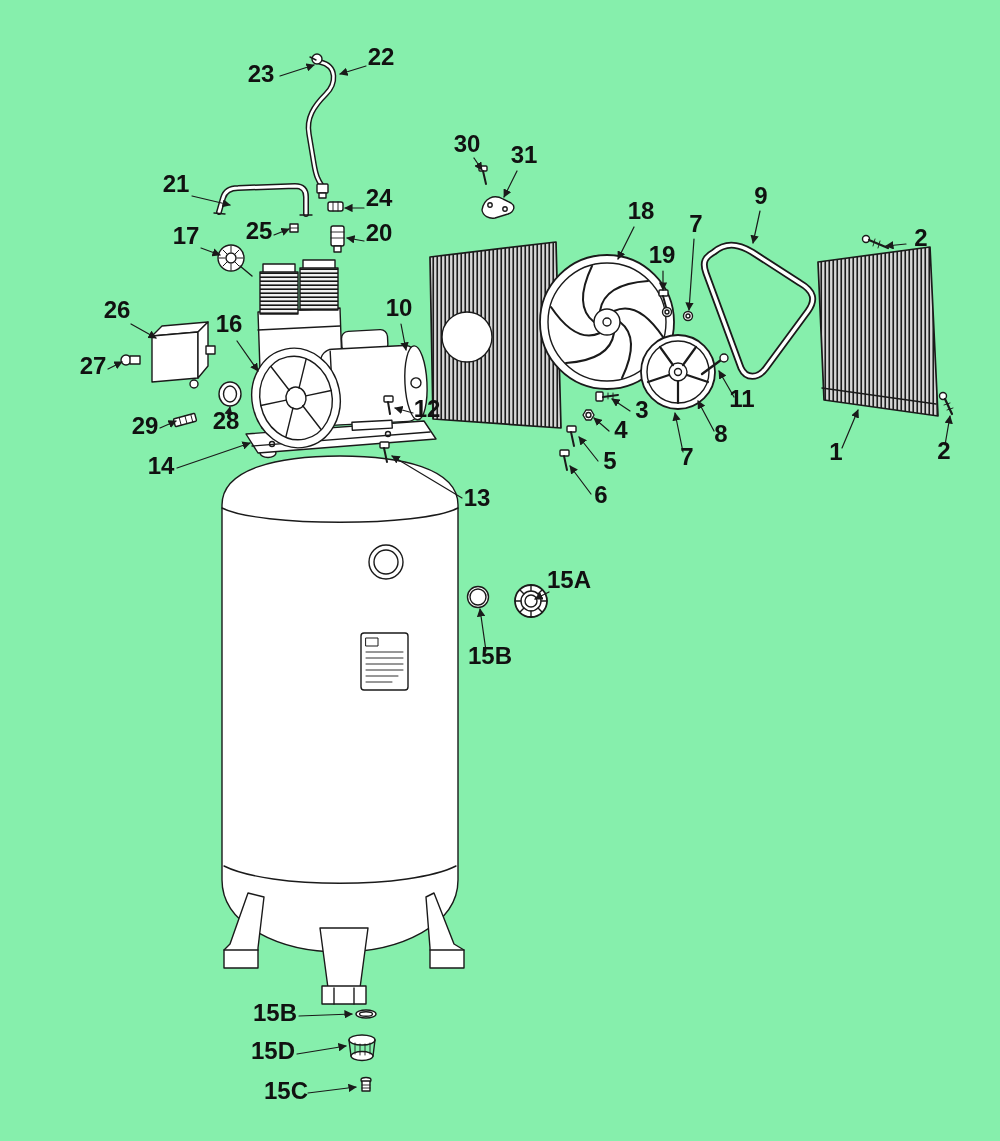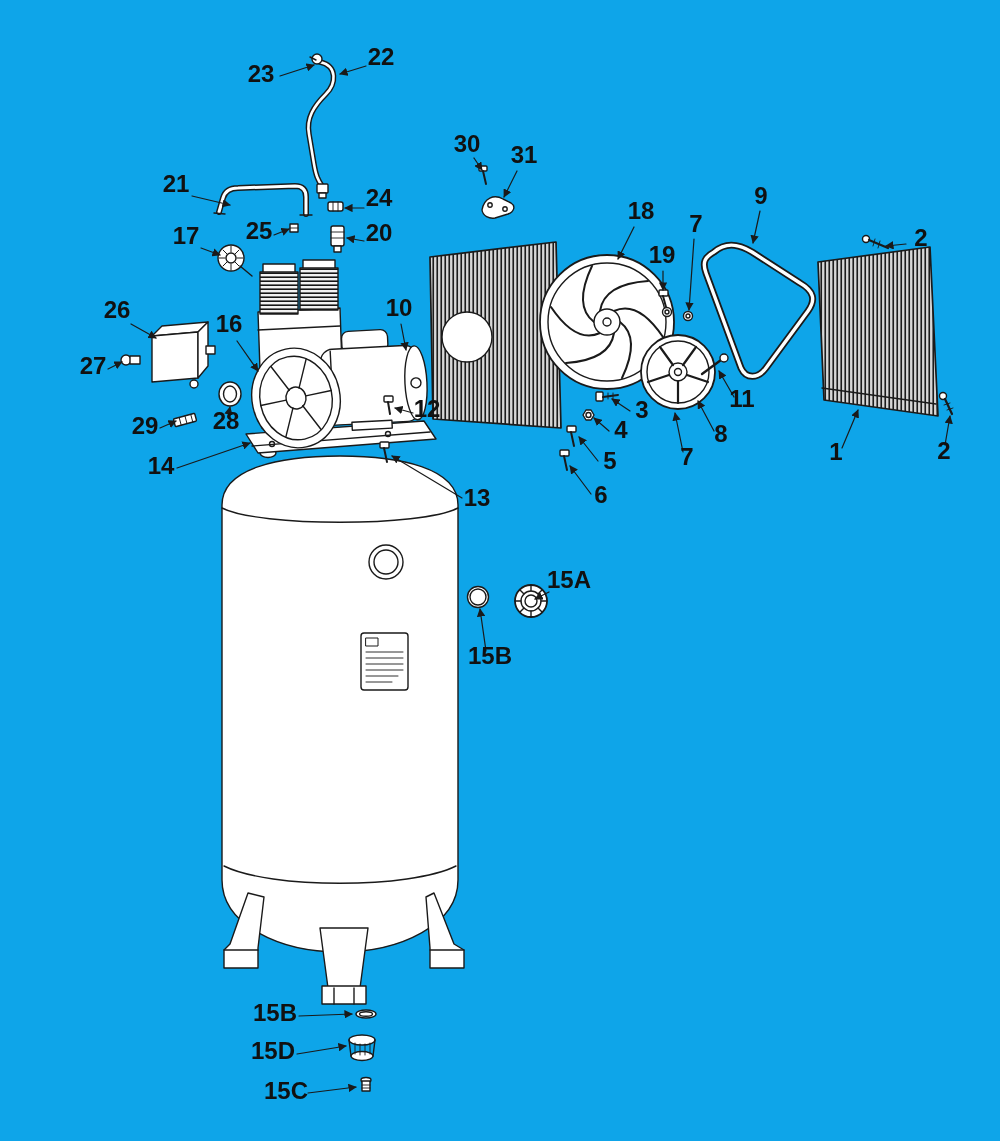--- a/index.html
+++ b/index.html
@@ -1,16 +1,16 @@
 <!DOCTYPE html>
 <html><head>
 <meta charset="utf-8">
 <style>
   html,body{margin:0;padding:0;background:#ffffff}
-  .page{width:1000px;height:1141px;position:relative;background:#0ea5e9;overflow:hidden}
+  .page{width:1000px;height:1141px;position:relative;background:#86efac;overflow:hidden}
   svg{display:block}
   .callout{font-family:"Liberation Sans",sans-serif;font-size:24px;font-weight:600;fill:#111111}
   .leader{stroke:#1a1a1a;stroke-width:1.2;fill:none}
 </style>
 </head>
 <body>
 
 <div class="page">
 <svg width="1000" height="1141" viewBox="0 0 1000 1141" xmlns="http://www.w3.org/2000/svg">
   <defs>

